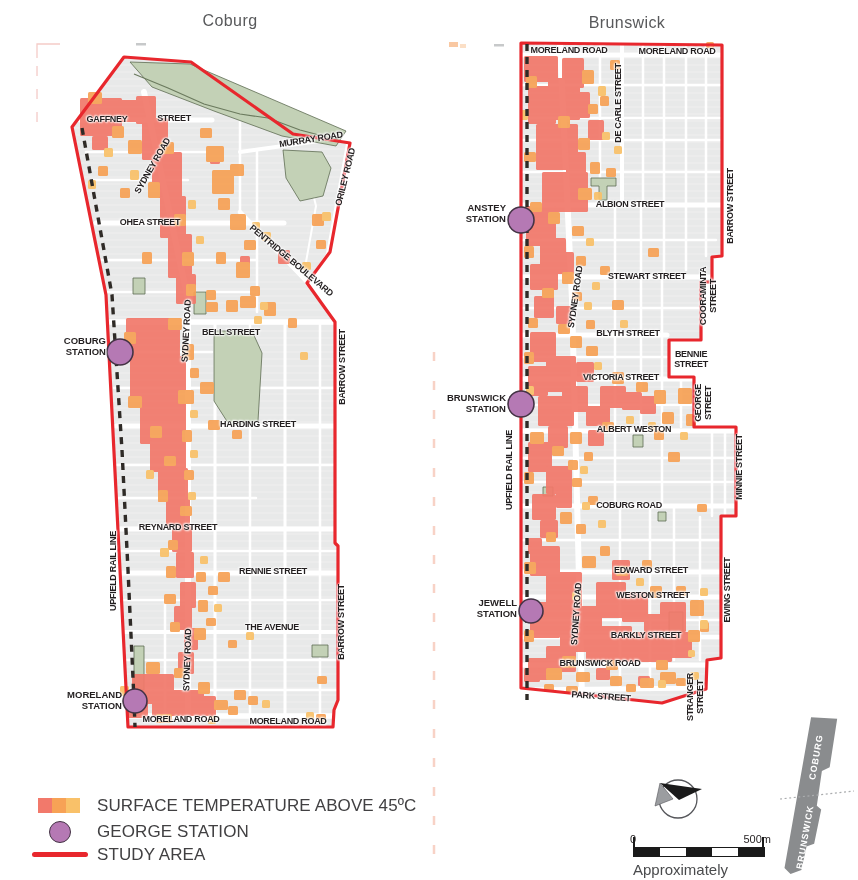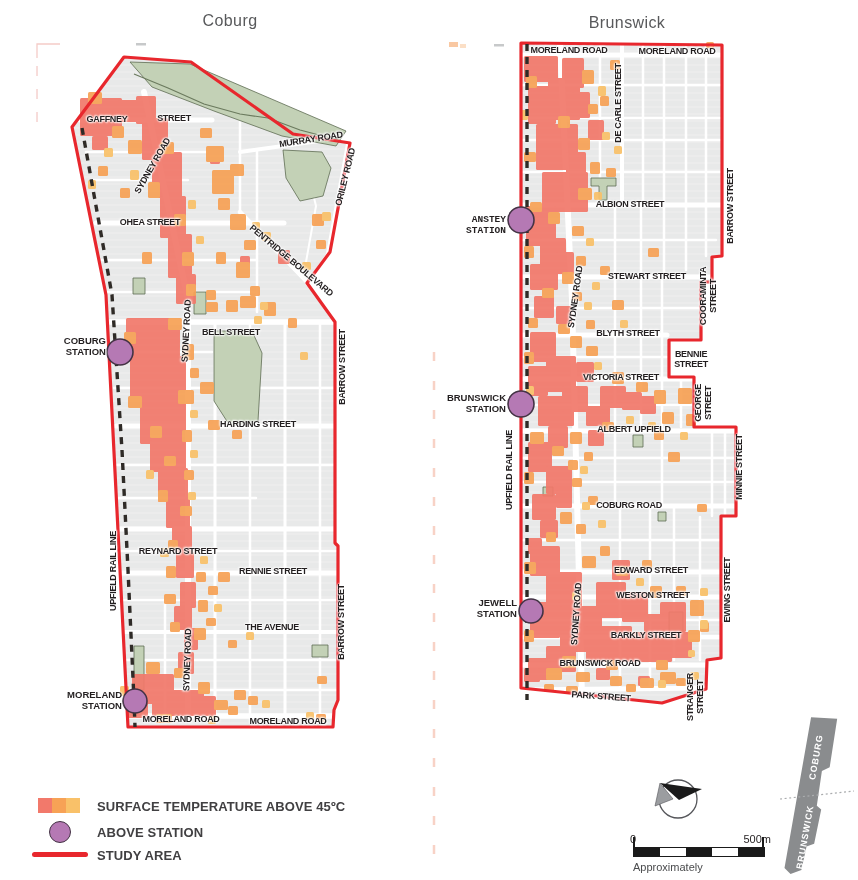--- a/index.html
+++ b/index.html
@@ -15,42 +15,42 @@
   .stlabel{font-weight:700;font-size:9.5px;line-height:11px;color:var(--label,#231f20);
            white-space:pre;text-align:right;transform:translate(-100%,-50%);
            text-shadow:0 0 2px #fff,0 0 2px #fff,1px 1px 2px #fff;}
   .maptitle{font-size:16px;color:var(--title,#58595b);letter-spacing:.4px;
             transform:translate(-50%,-50%);position:absolute;z-index:2;}
   .t1{left:230px;top:21px;} .t2{left:627px;top:23px;}
 
   
   .legend{position:absolute;left:30px;top:790px;width:345px;height:82px;z-index:3;}
   .legend *{position:absolute;}
-  .lg-label{font-weight:700;font-size:13px;color:var(--legend-text,#414042);
+  .lg-label{font-weight:400;font-size:17px;color:var(--legend-text,#414042);
             letter-spacing:.1px;transform:translateY(-50%);left:67px;white-space:nowrap;}
   .lg-sw{width:14px;height:15px;top:8px;}
   .sw-r{left:8px;background:var(--heat-red);}
   .sw-o{left:22px;background:var(--heat-orange);}
   .sw-y{left:36px;background:var(--heat-yellow);}
   .lg-circle{left:19px;top:31px;width:20px;height:20px;border-radius:50%;
              background:var(--station-fill);border:1.6px solid var(--station-stroke);}
   .lg-line{left:2px;top:62px;width:56px;height:5px;border-radius:3px;background:var(--study-area);}
 
   
   .scalebar{position:absolute;left:633px;top:833px;width:132px;height:46px;z-index:3;
             color:var(--label,#231f20);text-align:center;}
   .scalebar *{position:absolute;}
   .sb-zero{left:-3px;top:0;font-size:11px;}
   .sb-end{right:-6px;top:0;font-size:11px;}
   .sb-bar{left:0;top:14px;width:130px;height:8px;border:1px solid #1a1a1a;display:flex;}
   .sb-bar span{flex:1;display:block;position:static;}
   .sb-b{background:#1a1a1a;} .sb-w{background:#fff;}
   .sb-tick{width:1.5px;height:12px;background:#1a1a1a;top:4px;}
   .tick-l{left:0;} .tick-r{left:129px;}
-  .sb-cap{left:0;top:28px;font-size:11px;color:#4a4b4d;}
+  .sb-cap{left:0;top:28px;font-size:15px;color:#4a4b4d;}
 
   .compass{position:absolute;left:649px;top:770px;z-index:3;}
   .inset{position:absolute;left:768px;top:710px;z-index:3;}
   .inset-label{position:absolute;z-index:4;color:#fff;font-weight:700;font-size:9px;
                letter-spacing:1px;transform:translate(-50%,-50%) rotate(-80deg);white-space:nowrap;}
   .inset-coburg{left:816px;top:757px;}
   .inset-brunswick{left:805px;top:837px;}
 </style>
 </head>
 <body>
@@ -651,21 +651,21 @@
       <div class="maplabel" style="left: 174px; top: 119px; --r: 0deg;">STREET</div>
       <div class="maplabel" style="left: 311px; top: 140px; --r: -9deg;">MURRAY ROAD</div>
       <div class="maplabel" style="left: 346px; top: 177px; --r: -76deg;">ORILEY ROAD</div>
       <div class="maplabel" style="left: 153px; top: 166px; --r: -60deg;">SYDNEY ROAD</div>
       <div class="maplabel" style="left: 150px; top: 223px; --r: 0deg;">OHEA STREET</div>
       <div class="maplabel" style="left: 291px; top: 261px; --r: 40deg;">PENTRIDGE BOULEVARD</div>
       <div class="maplabel" style="left: 231px; top: 321px; margin-top: 12px; --r: 0deg;">BELL STREET</div>
       <div class="maplabel" style="left: 187px; top: 331px; --r: -87deg;">SYDNEY ROAD</div>
       <div class="maplabel" style="left: 343px; top: 367px; --r: -90deg;">BARROW STREET</div>
       <div class="maplabel" style="left: 258px; top: 425px; --r: 0deg;">HARDING STREET</div>
-      <div class="maplabel" style="left: 178px; top: 528px; margin-top: 24px; --r: 0deg;">REYNARD STREET</div>
+      <div class="maplabel" style="left: 178px; top: 528px; --r: 0deg;">REYNARD STREET</div>
       <div class="maplabel" style="left: 114px; top: 571px; --r: -90deg;">UPFIELD RAIL LINE</div>
       <div class="maplabel" style="left: 247px; top: 572px; margin-left: 26px; --r: 0deg;">RENNIE STREET</div>
       <div class="maplabel" style="left: 272px; top: 628px; --r: 0deg;">THE AVENUE</div>
       <div class="maplabel" style="left: 342px; top: 622px; --r: -90deg;">BARROW STREET</div>
       <div class="maplabel" style="left: 188px; top: 660px; --r: -88deg;">SYDNEY ROAD</div>
       <div class="maplabel" style="left: 181px; top: 720px; --r: 0deg;">MORELAND ROAD</div>
       <div class="maplabel" style="left: 288px; top: 722px; --r: 0deg;">MORELAND ROAD</div>
       <div class="stlabel" style="left: 106px; top: 346px; --r: 0deg;">COBURG
 STATION</div>
       <div class="stlabel" style="left: 122px; top: 700px; --r: 0deg;">MORELAND
@@ -678,48 +678,48 @@
       <div class="maplabel" style="left: 647px; top: 277px; --r: 0deg;">STEWART STREET</div>
       <div class="maplabel" style="left: 708px; top: 296px; --r: -90deg;">COORAMINTA
 STREET</div>
       <div class="maplabel" style="left: 576px; top: 297px; --r: -82deg;">SYDNEY ROAD</div>
       <div class="maplabel" style="left: 628px; top: 334px; --r: 0deg;">BLYTH STREET</div>
       <div class="maplabel" style="left: 691px; top: 359px; --r: 0deg;">BENNIE
 STREET</div>
       <div class="maplabel" style="left: 621px; top: 378px; --r: 0deg;">VICTORIA STREET</div>
       <div class="maplabel" style="left: 703px; top: 403px; --r: -90deg;">GEORGE
 STREET</div>
-      <div class="maplabel" style="left: 634px; top: 430px; --r: 0deg;">ALBERT UPFIELD</div>
+      <div class="maplabel" style="left: 634px; top: 430px; --r: 0deg;">ALBERT WESTON</div>
       <div class="maplabel" style="left: 740px; top: 467px; --r: -90deg;">MINNIE STREET</div>
       <div class="maplabel" style="left: 510px; top: 470px; --r: -90deg;">UPFIELD RAIL LINE</div>
       <div class="maplabel" style="left: 629px; top: 506px; --r: 0deg;">COBURG ROAD</div>
       <div class="maplabel" style="left: 651px; top: 571px; --r: 0deg;">EDWARD STREET</div>
       <div class="maplabel" style="left: 653px; top: 596px; --r: 0deg;">WESTON STREET</div>
       <div class="maplabel" style="left: 728px; top: 590px; --r: -90deg;">EWING STREET</div>
       <div class="maplabel" style="left: 577px; top: 614px; --r: -86deg;">SYDNEY ROAD</div>
       <div class="maplabel" style="left: 646px; top: 636px; --r: 0deg;">BARKLY STREET</div>
       <div class="maplabel" style="left: 600px; top: 664px; --r: 0deg;">BRUNSWICK ROAD</div>
       <div class="maplabel" style="left: 601px; top: 697px; --r: 4deg;">PARK STREET</div>
       <div class="maplabel" style="left: 695px; top: 697px; --r: -90deg;">STRANGER
 STREET</div>
-      <div class="stlabel" style="left: 506px; top: 225px; font-family: Liberation Mono, monospace; --r: 0deg;">ANSTEY
+      <div class="stlabel" style="left: 506px; top: 213px; --r: 0deg;">ANSTEY
 STATION</div>
       <div class="stlabel" style="left: 506px; top: 403px; --r: 0deg;">BRUNSWICK
 STATION</div>
       <div class="stlabel" style="left: 517px; top: 608px; --r: 0deg;">JEWELL
 STATION</div>
     </div>
 
   <div class="legend">
     <span class="lg-sw sw-r"></span>
     <span class="lg-sw sw-o"></span>
     <span class="lg-sw sw-y"></span>
     <span class="lg-label" style="top:16px">SURFACE TEMPERATURE ABOVE 45ºC</span>
     <span class="lg-circle"></span>
-    <span class="lg-label" style="top:42px">ABOVE STATION</span>
+    <span class="lg-label" style="top:42px">GEORGE STATION</span>
     <span class="lg-line"></span>
     <span class="lg-label" style="top:65px">STUDY AREA</span>
   </div>
 
   <svg class="compass" width="58" height="58" viewBox="0 0 58 58">
     <circle cx="29" cy="29" r="19" fill="#ffffff" stroke="#55565a" stroke-width="1.3"></circle>
     <polygon points="11,13 53,19 30,30" fill="#1a1a1a"></polygon>
     <polygon points="11,13 6,36 24,29" fill="#9b9da0" stroke="#55565a" stroke-width="0.6"></polygon>
   </svg>
 

